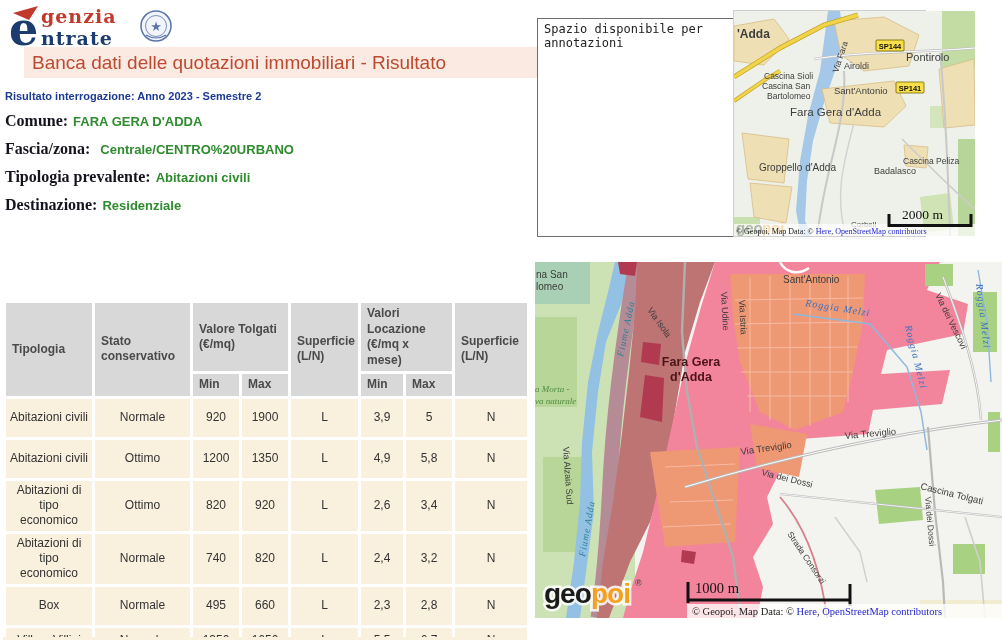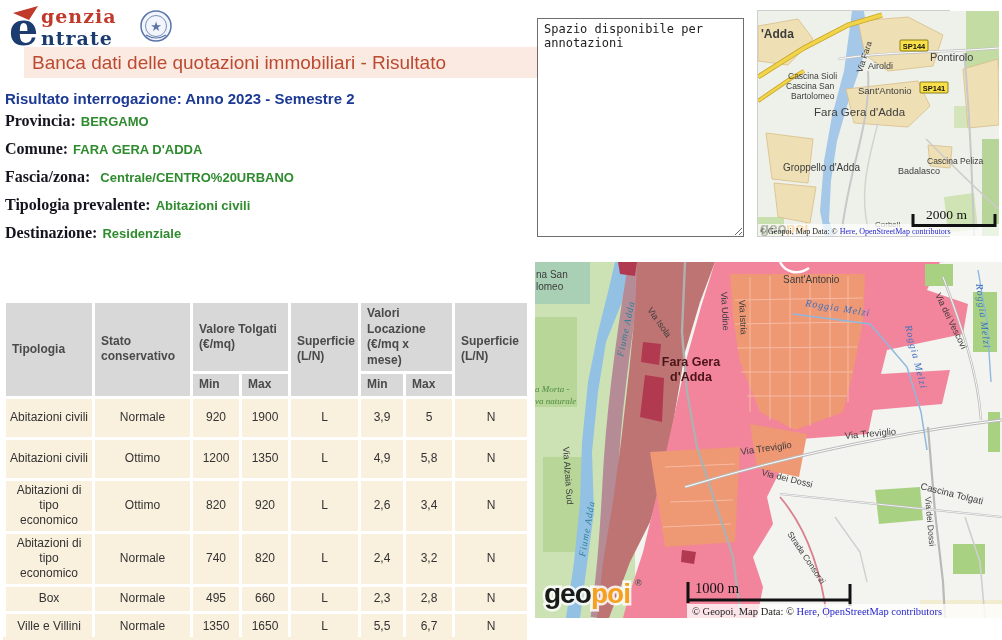--- a/index.html
+++ b/index.html
@@ -5,41 +5,41 @@
   * { margin:0; padding:0; box-sizing:border-box; }
   html,body { width:1002px; height:640px; }
   body { position:relative; background:#fff; font-family:"Liberation Sans",sans-serif; overflow:hidden; }
 
   .logo { position:absolute; left:8px; top:4px; }
 
   .title-bar { position:absolute; left:0; top:47px; width:537px; height:31px;
     background:#faeae2; border-right:1px solid #ddd2ca; display:flex; align-items:center;
     padding-left:8px; font-size:19px; color:#bc4a30;margin-left:24px; }
 
-  .heading { position:absolute; left:5px; top:90px; font-size:15px; font-weight:bold; color:#1c3a94; }
+  .heading { position:absolute; left:5px; top:90px; font-size:11px; font-weight:bold; color:#1c3a94; }
 
   .fields { position:absolute; left:5px; top:112px; }
   .field { height:28px; font-family:"Liberation Serif",serif; font-size:16px; font-weight:bold; color:#14141e; white-space:nowrap; }
   .field .value { font-family:"Liberation Sans",sans-serif; font-size:13px; font-weight:bold; color:#2e8b2e; padding-left:5px; }
 
   table.quotes { position:absolute; left:3px; top:300px; width:527px;
     border-collapse:separate; border-spacing:3px; table-layout:fixed; }
   table.quotes th { background:#d8d8d8; font-size:12px; font-weight:bold; color:#4a4a4a;
     text-align:left; vertical-align:middle; padding:3px 6px; line-height:1.3; }
   table.quotes td { background:#faf0de; font-size:12px; color:#333; text-align:center;
     vertical-align:middle; padding:2px 3px; line-height:1.25; }
 
   .partial-row { position:absolute; left:3px; top:637px; display:flex; gap:3px; }
   .partial-row span { display:block; height:3px; background:#faf0de; }
 
   textarea.annotations { position:absolute; left:537px; top:18px; width:207px; height:219px;
     border:1px solid #6e6e6e; padding:3px 6px; resize:both;
     font-family:"DejaVu Sans Mono",monospace; font-size:12px; color:#222; background:#fff; }
 
-  .map-overview { position:absolute; left:757px; top:10px; width:193px; height:227px; border:1px solid #cfcfcf; }
+  .map-overview { position:absolute; left:733px; top:10px; width:193px; height:227px; border:1px solid #cfcfcf; }
   .map-zone { position:absolute; left:535px; top:262px; width:375px; height:356px; }
   .map-overview svg, .map-zone svg { display:block; }
 
   svg text { user-select:none; }
   .mlbl { font-family:"Liberation Sans",sans-serif; fill:#3d3d3d; }
   .water-lbl { font-family:"Liberation Serif",serif; font-style:italic; }
   .attrib { font-family:"Liberation Serif",serif; fill:#222; }
   .attrib .lnk { fill:#2626cc; }
   .scale-txt { font-family:"Liberation Serif",serif; fill:#111; }
 </style>
@@ -59,23 +59,20 @@
       <path d="M6,29 Q16,35 26,29" fill="none" stroke="#5a74a8" stroke-width="1.2"></path>
     </g>
   </svg>
 </div>
 
 <div class="title-bar">Banca dati delle quotazioni immobiliari - Risultato</div>
 
 <div class="heading">Risultato interrogazione: Anno 2023 - Semestre 2</div>
 
 <div class="fields">
-  <div class="field">
-    <span>Provincia:</span><span class="value">BERGAMO</span>
-  </div>
   <div class="field">
     <span>Comune:</span><span class="value">FARA GERA D'ADDA</span>
   </div>
   <div class="field">
     <span>Fascia/zona:</span><span class="value" style="padding-left:10px">Centrale/CENTRO%20URBANO</span>
   </div>
   <div class="field">
     <span>Tipologia prevalente:</span><span class="value">Abitazioni civili</span>
   </div>
   <div class="field">
@@ -142,21 +139,21 @@
   <tr style="height:50px">
     <td>Abitazioni di tipo economico</td>
     <td>Normale</td>
     <td>740</td>
     <td>820</td>
     <td>L</td>
     <td>2,4</td>
     <td>3,2</td>
     <td>N</td>
   </tr>
-  <tr style="height:24px">
+  <tr style="height:38px">
     <td>Box</td>
     <td>Normale</td>
     <td>495</td>
     <td>660</td>
     <td>L</td>
     <td>2,3</td>
     <td>2,8</td>
     <td>N</td>
   </tr>
   <tr style="height:26px">

